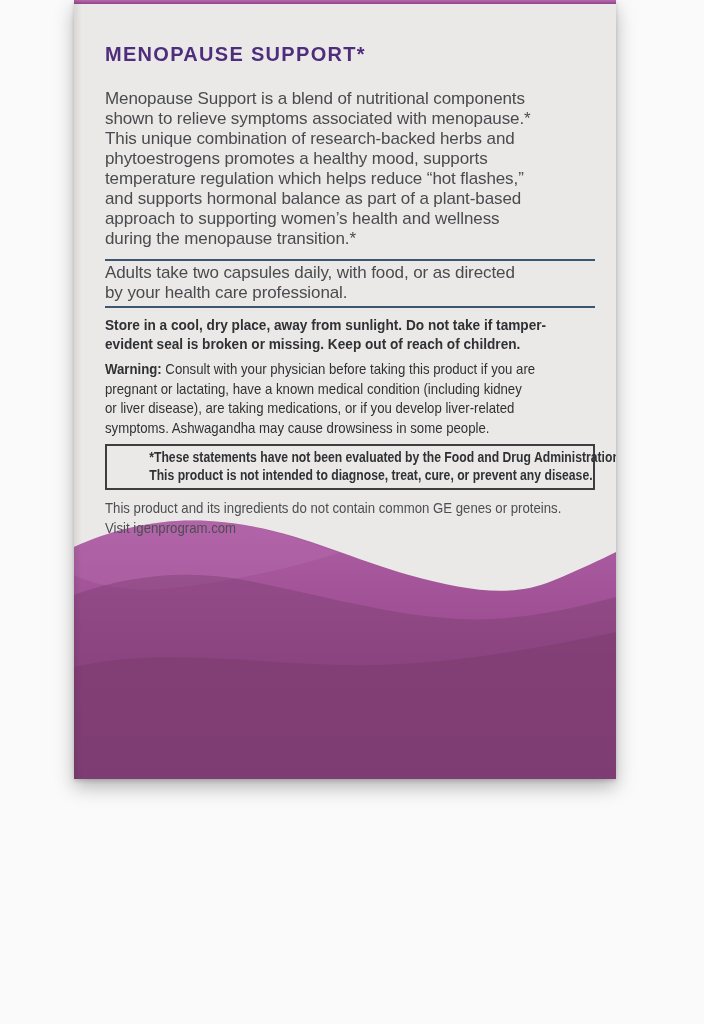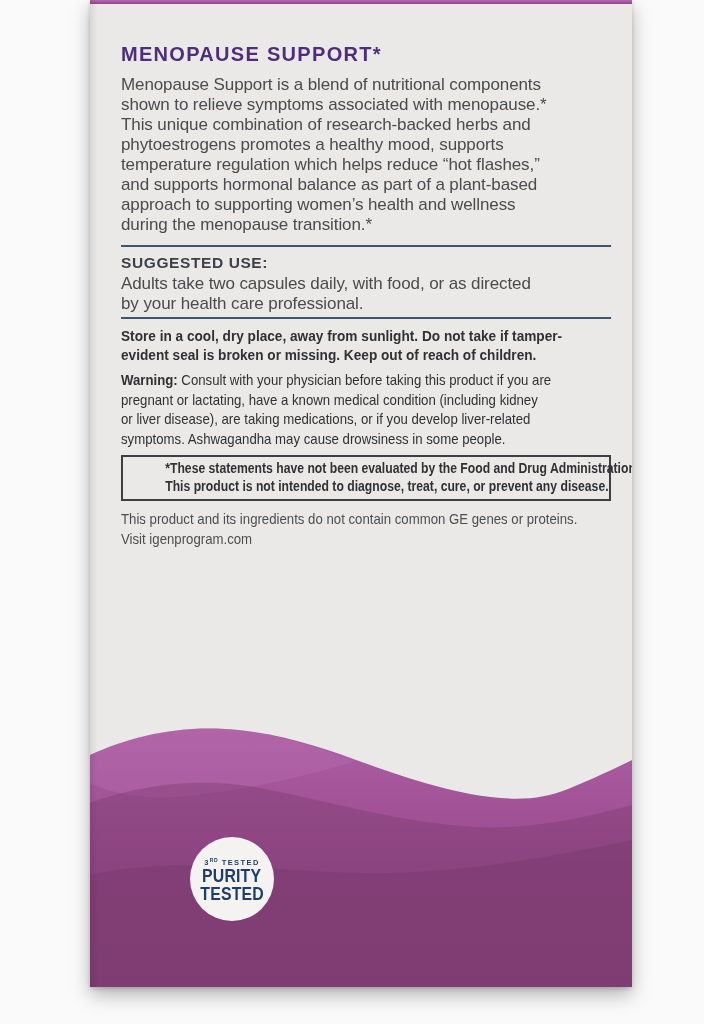--- a/index.html
+++ b/index.html
@@ -7,21 +7,21 @@
   body {
     font-family:"Liberation Sans", sans-serif;
     background:#fbfafa;
     position:relative;
     overflow:hidden;
   }
   .stage { position:absolute; inset:0; }
 
   
   .panel {
-    position:absolute; left:90px; top:0; width:542px; height:987px;
+    position:absolute; left:74px; top:0; width:542px; height:779px;
     background:var(--panel-bg,#eae9e8);
     box-shadow:0 8px 18px rgba(0,0,0,.28), 0 2px 4px rgba(0,0,0,.15);
     overflow:hidden;
   }
   .panel::before { 
     content:""; position:absolute; left:0; top:0; bottom:0; width:8px;
     background:linear-gradient(90deg, rgba(0,0,0,.08), rgba(0,0,0,0));
     z-index:6; pointer-events:none;
   }
   .top-strip {
@@ -34,21 +34,21 @@
   .content { position:absolute; top:0; left:0; width:542px; padding:42px 20px 0 31px; z-index:4; }
 
   .title {
     font-size:20px; font-weight:700; letter-spacing:1.3px;
     color:var(--title-purple,#4f2d7d); line-height:24px;
   }
   .para {
     white-space:pre-line; font-size:17px; line-height:20px;
     color:#4a4b4e; letter-spacing:-0.1px;
   }
-  .desc { margin-top:9px; }
+  .desc { margin-top:23px; }
   .rule { margin-top:10px; height:2px; background:var(--rule-navy,#3b566e); width:490px; }
   .rule2 { margin-top:3px; }
   .sub-heading {
     margin-top:7px; font-size:15.5px; font-weight:700; letter-spacing:.6px;
     color:#3d4046; line-height:18px;
   }
   .su-body { margin-top:2px; line-height:20px; }
 
   .cond {
     white-space:pre; font-size:15.5px; line-height:19px; color:#2f3134;
@@ -118,21 +118,20 @@
 shown to relieve symptoms associated with menopause.*
 This unique combination of research-backed herbs and
 phytoestrogens promotes a healthy mood, supports
 temperature regulation which helps reduce “hot flashes,”
 and supports hormonal balance as part of a plant-based
 approach to supporting women’s health and wellness
 during the menopause transition.*</p>
 
       <div class="rule"></div>
 
-      <h2 class="sub-heading">SUGGESTED USE:</h2>
       <p class="para su-body">Adults take two capsules daily, with food, or as directed
 by your health care professional.</p>
 
       <div class="rule rule2"></div>
 
       <p class="cond storage">Store in a cool, dry place, away from sunlight. Do not take if tamper-
 evident seal is broken or missing. Keep out of reach of children.</p>
 
       <p class="cond warning"><span class="w-label">Warning:</span><span> Consult with your physician before taking this product if you are
 pregnant or lactating, have a known medical condition (including kidney

